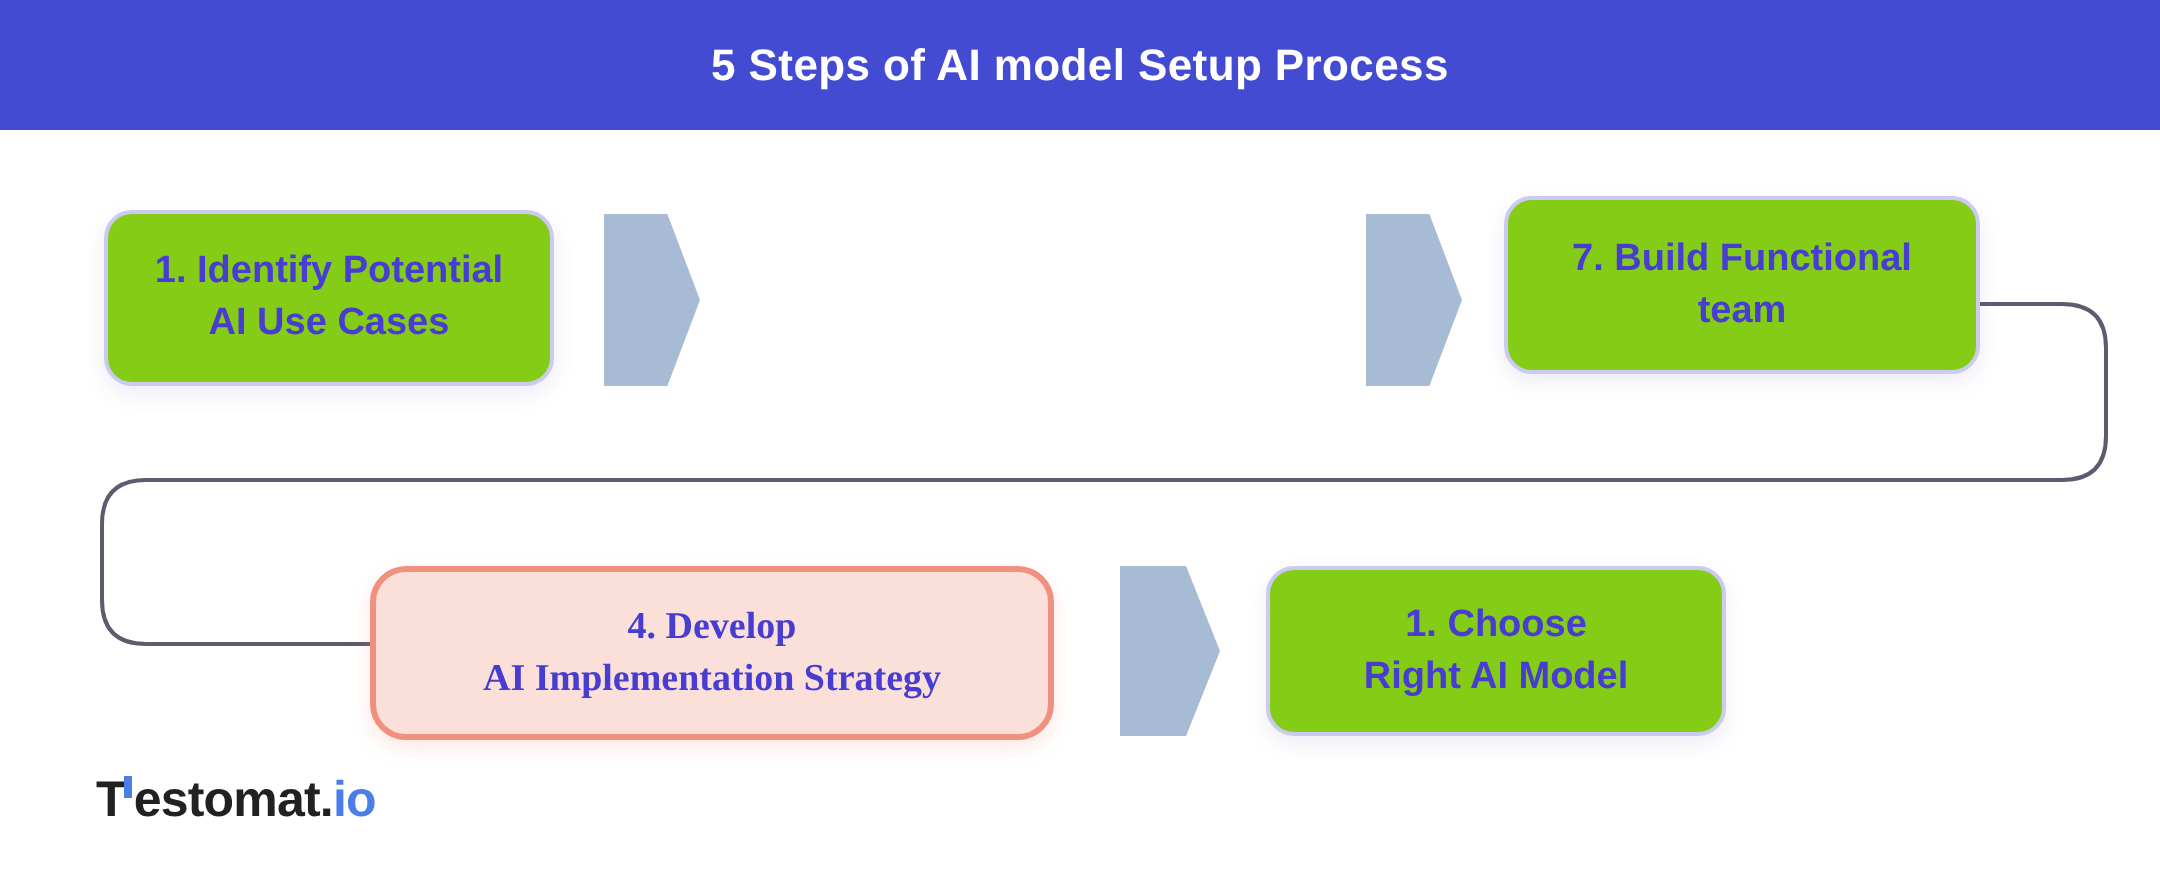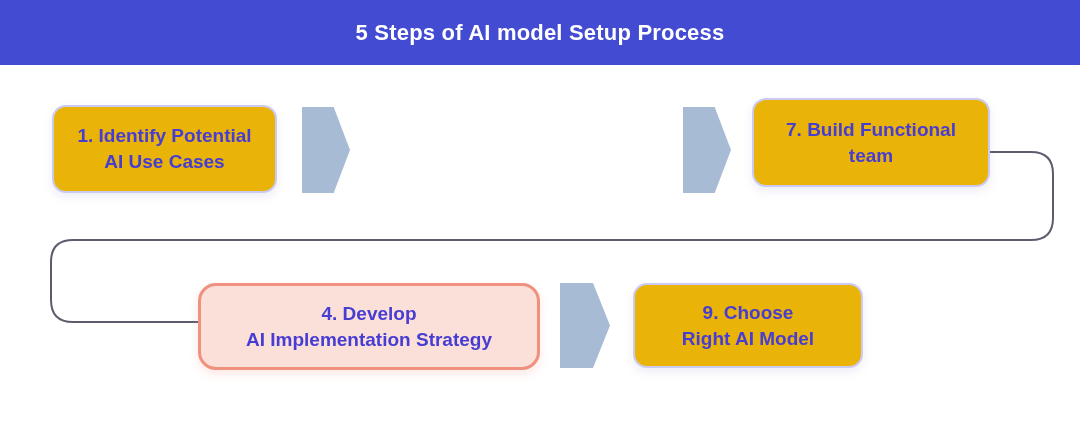--- a/index.html
+++ b/index.html
@@ -51,35 +51,35 @@
     z-index: 2;
     display: flex;
     align-items: center;
     justify-content: center;
     text-align: center;
     white-space: pre-line;
     font-weight: bold;
     font-size: 19px;
     line-height: 1.35;
     color: #473DD2;
-    background: #eab308;
+    background: #84cc16;
     border: 2px solid #CBCBF1;
     border-radius: 14px;
     box-shadow: 0 4px 10px rgba(108, 108, 190, 0.13);
   }
   .step-box.highlighted {
     background: #FBDFD9;
     border: 3px solid #F0907E;
     border-radius: 18px;
     box-shadow: 0 4px 10px rgba(240, 144, 126, 0.22);
   }
   .s1 { left: 52px;  top: 105px; width: 225px; height: 88px; }
   .s2 { left: 375px; top: 105px; width: 280px; height: 88px; }
   .s3 { left: 752px; top: 98px;  width: 238px; height: 89px; }
-  .s4 { left: 198px; top: 283px; width: 342px; height: 87px; }
+  .s4 { left: 185px; top: 283px; width: 342px; height: 87px; font-family: Liberation Serif, serif; }
   .s5 { left: 633px; top: 283px; width: 230px; height: 85px; }
 
   
   .flow-arrow {
     position: absolute;
     z-index: 2;
     background: #A7BBD4;
     clip-path: polygon(0 0, 66% 0, 100% 50%, 66% 100%, 0 100%);
   }
   .a1 { left: 302px; top: 107px; width: 48px; height: 86px; }
@@ -131,17 +131,20 @@
   <div class="flow-arrow a2"></div>
 
   <div class="step-box s3">7. Build Functional
 team</div>
 
   <div class="step-box highlighted s4">4. Develop
 AI Implementation Strategy</div>
 
   <div class="flow-arrow a3"></div>
 
-  <div class="step-box s5">9. Choose
+  <div class="step-box s5">1. Choose
 Right AI Model</div>
 
+  <div class="logo">
+    <span>T</span><span class="logo-tick"></span><span>estomat.</span><span class="logo-suffix">io</span>
+  </div>
 
 </div>
 
 </body></html>

